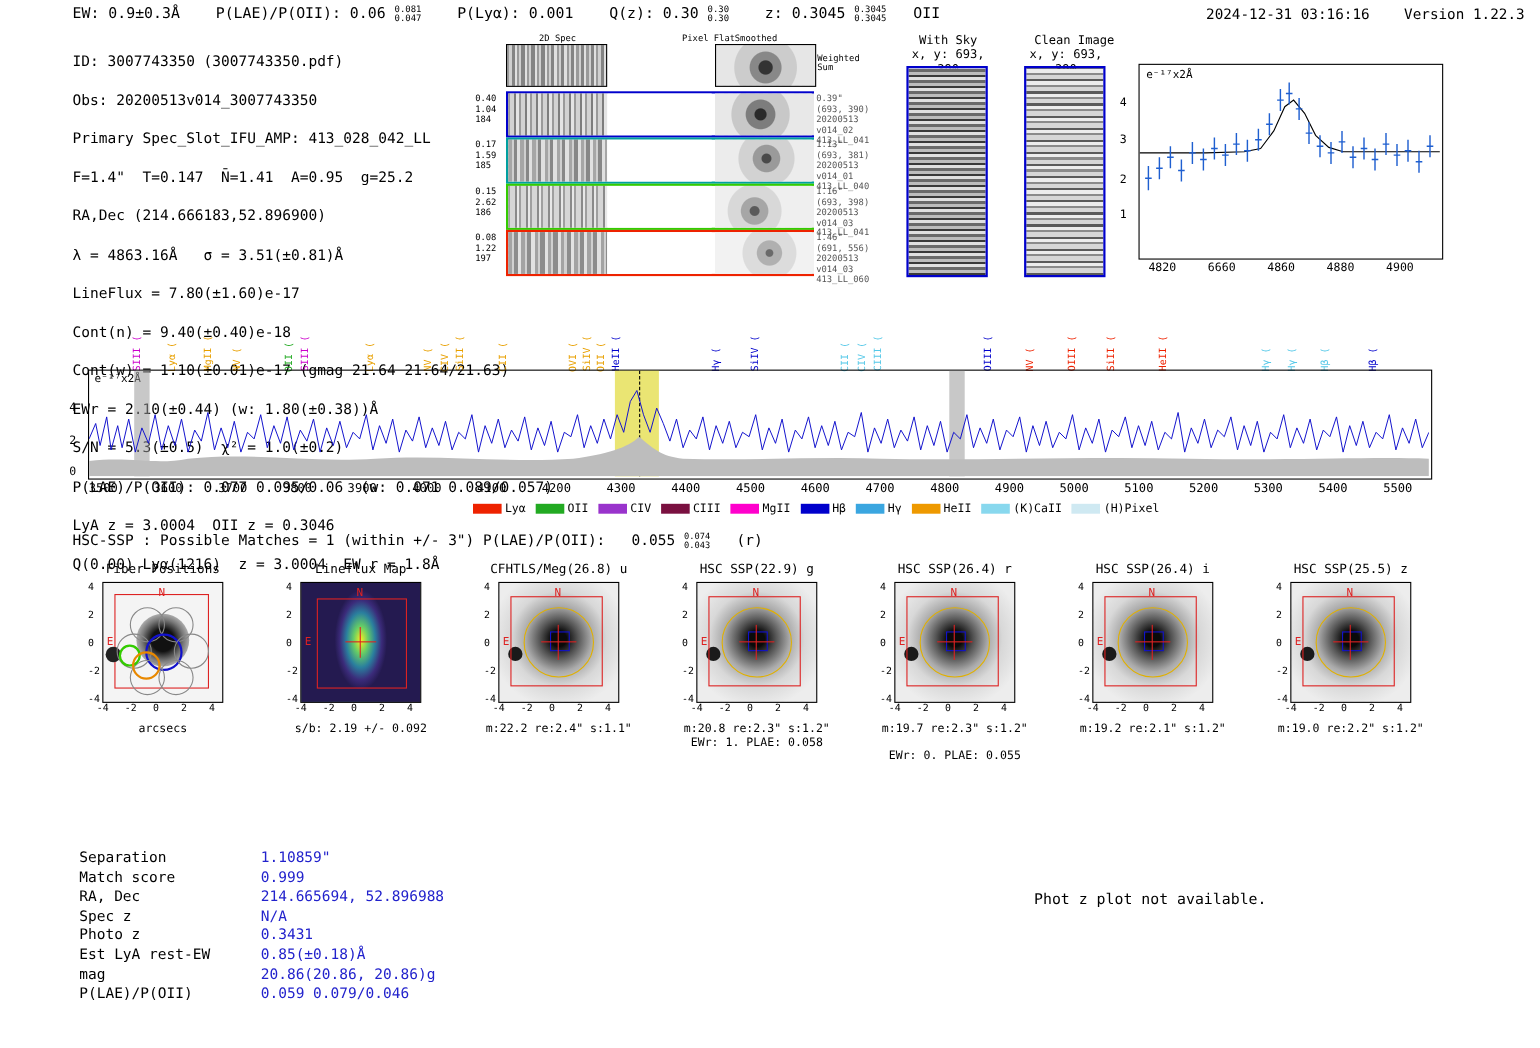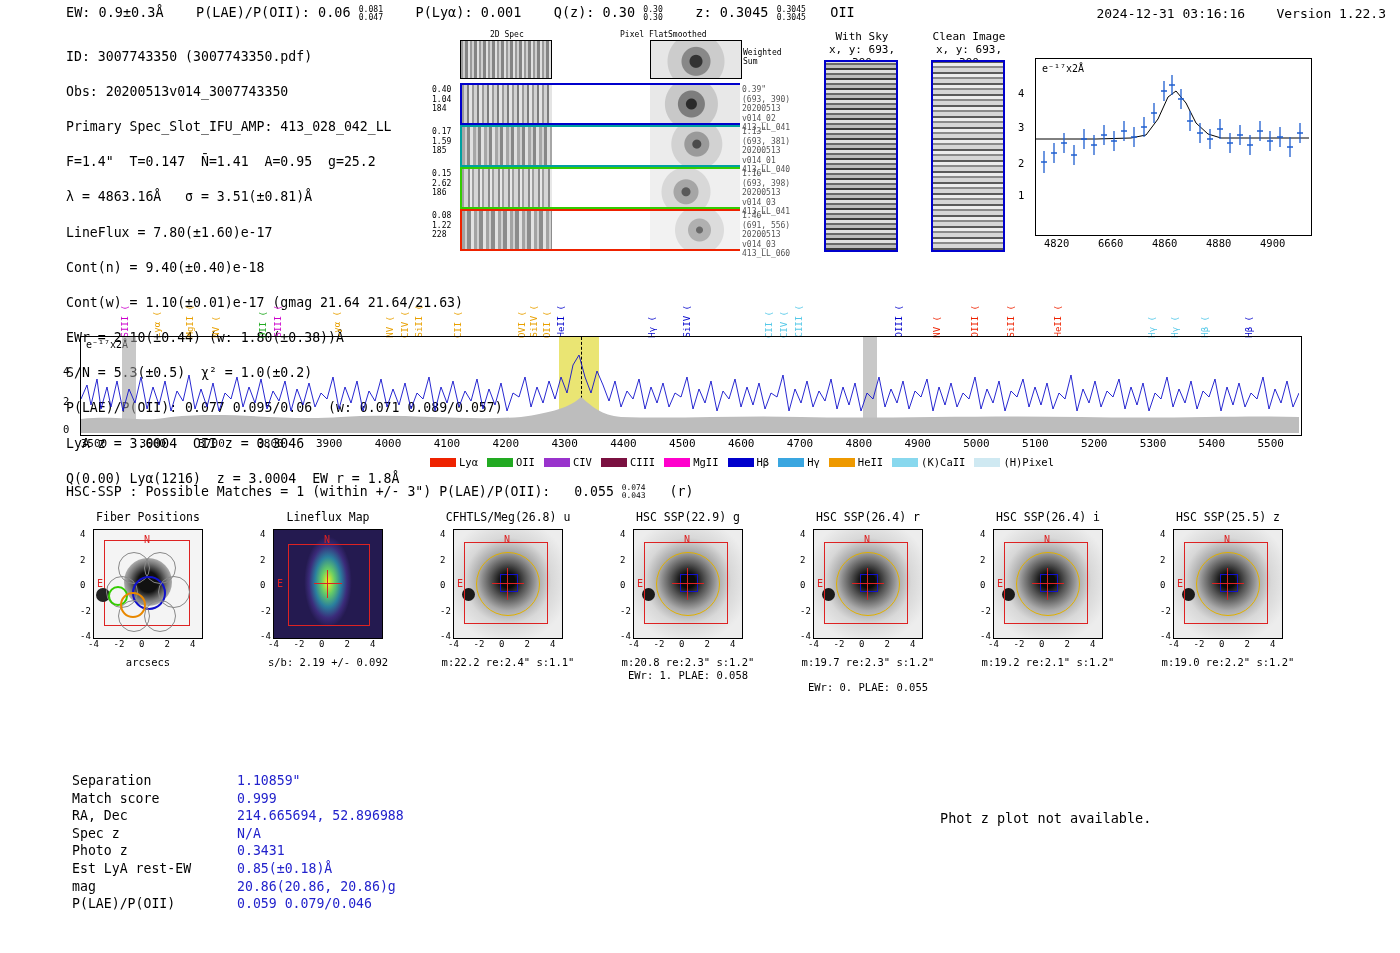--- a/index.html
+++ b/index.html
@@ -82,20 +82,21 @@
   <span>2024-12-31 03:16:16</span>
   <span>&nbsp;&nbsp;</span>
   <span>Version 1.22.3</span>
 </div>
 
 <div class="abs" id="info">
 <div>ID: 3007743350 (3007743350.pdf)</div>
 <div>Obs: 20200513v014_3007743350</div>
 <div>Primary Spec_Slot_IFU_AMP: 413_028_042_LL</div>
 <div>F=1.4"  T=0.147  N̄=1.41  A=0.95  g=25.2</div>
+<div>RA,Dec (214.666183,52.896900)</div>
 <div>λ = 4863.16Å   σ = 3.51(±0.81)Å</div>
 <div>LineFlux = 7.80(±1.60)e-17</div>
 <div>Cont(n) = 9.40(±0.40)e-18</div>
 <div>Cont(w) = 1.10(±0.01)e-17 (gmag 21.64 21.64/21.63)</div>
 <div>EWr = 2.10(±0.44) (w: 1.80(±0.38))Å</div>
 <div>S/N = 5.3(±0.5)  χ² = 1.0(±0.2)</div>
 <div>P(LAE)/P(OII): 0.077 0.095/0.06  (w: 0.071 0.089/0.057)</div>
 <div>LyA z = 3.0004  OII z = 0.3046</div>
 <div>Q(0.00) Lyα(1216)  z = 3.0004  EW r = 1.8Å</div>
 </div>
@@ -160,21 +161,21 @@
 1.04
 184</div>
     <div class="panlabel" style="left:-28px;top:44px;white-space:pre;line-height:9.5px;">0.17
 1.59
 185</div>
     <div class="panlabel" style="left:-28px;top:86px;white-space:pre;line-height:9.5px;">0.15
 2.62
 186</div>
     <div class="panlabel" style="left:-28px;top:128px;white-space:pre;line-height:9.5px;">0.08
 1.22
-228</div>
+197</div>
 
     <div class="panlabel" style="left:282px;top:2px;white-space:pre;line-height:9.5px;color:#555;">0.39"
 (693, 390)
 20200513
 v014_02
 413_LL_041</div>
     <div class="panlabel" style="left:282px;top:44px;white-space:pre;line-height:9.5px;color:#555;">1.13"
 (693, 381)
 20200513
 v014_01
@@ -194,21 +195,21 @@
 
 <div class="cutoutwrap" style="left:818px;top:30px;width:88px;">
   <div class="cutlabel" style="top:0px;">With Sky</div>
   <div class="cutlabel" style="top:13px;">x, y: 693, 390</div>
   <div class="abs" style="left:6px;top:30px;width:74px;height:192px;border:2px solid #0000cc;box-sizing:border-box;background:
       repeating-linear-gradient(0deg,#3a3a3a 0 2px,#bdbdbd 2px 5px,#6a6a6a 5px 7px,#e0e0e0 7px 10px),
       repeating-linear-gradient(90deg,rgba(0,0,0,.08) 0 3px,rgba(255,255,255,.08) 3px 6px);"></div>
 </div>
 
 <div class="cutoutwrap" style="left:925px;top:30px;width:88px;">
-  <div class="cutlabel" style="top:0px;">Clean Image</div>
+  <div class="cutlabel" style="top:0px;text-align:right;">Clean Image</div>
   <div class="cutlabel" style="top:13px;">x, y: 693, 390</div>
   <div class="abs" style="left:6px;top:30px;width:74px;height:192px;border:2px solid #0000cc;box-sizing:border-box;background:
       repeating-linear-gradient(0deg,#5a5a5a 0 2px,#d6d6d6 2px 6px,#8a8a8a 6px 8px,#ececec 8px 11px),
       repeating-linear-gradient(90deg,rgba(0,0,0,.06) 0 4px,rgba(255,255,255,.06) 4px 7px);"></div>
 </div>
 
 <div class="abs" id="lineplot">
   <div class="abs" style="left:6px;top:4px;font-size:10px;">e⁻¹⁷x2Å</div>
   <svg width="273" height="174" viewBox="0 0 273 174" style="position:absolute;left:0;top:0;">
     <g stroke="#000" stroke-width="1" fill="none">

